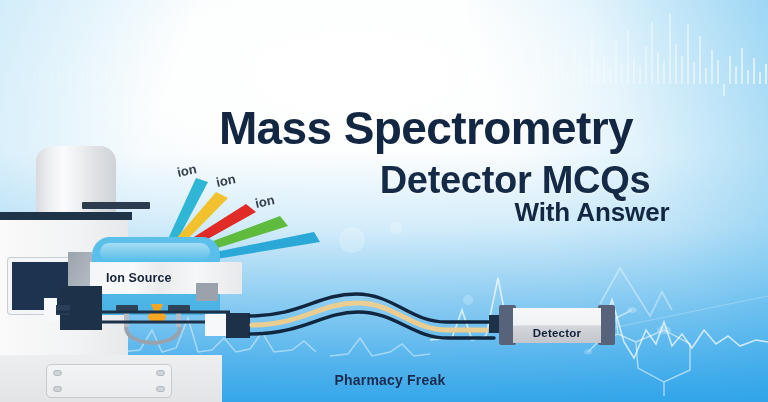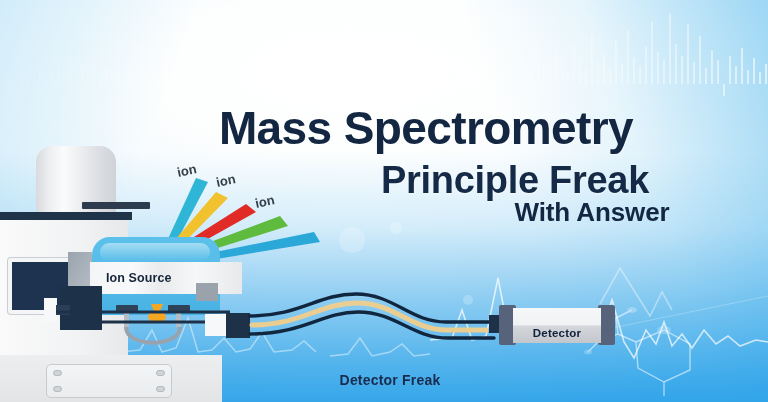--- a/index.html
+++ b/index.html
@@ -299,17 +299,17 @@
 
   <div class="mach base-plate"></div>
   <div class="mach base-inner">
     <i class="scr" style="left:6px;top:5px;"></i>
     <i class="scr" style="right:6px;top:5px;"></i>
     <i class="scr" style="left:6px;bottom:5px;"></i>
     <i class="scr" style="right:6px;bottom:5px;"></i>
   </div>
 
   <div class="t1">Mass Spectrometry</div>
-  <div class="t2">Principle Freak</div>
+  <div class="t2">Detector MCQs</div>
   <div class="t3">With Answer</div>
-  <div class="brand">Detector Freak</div>
+  <div class="brand">Pharmacy Freak</div>
 
 </div>
 
 </body></html>

